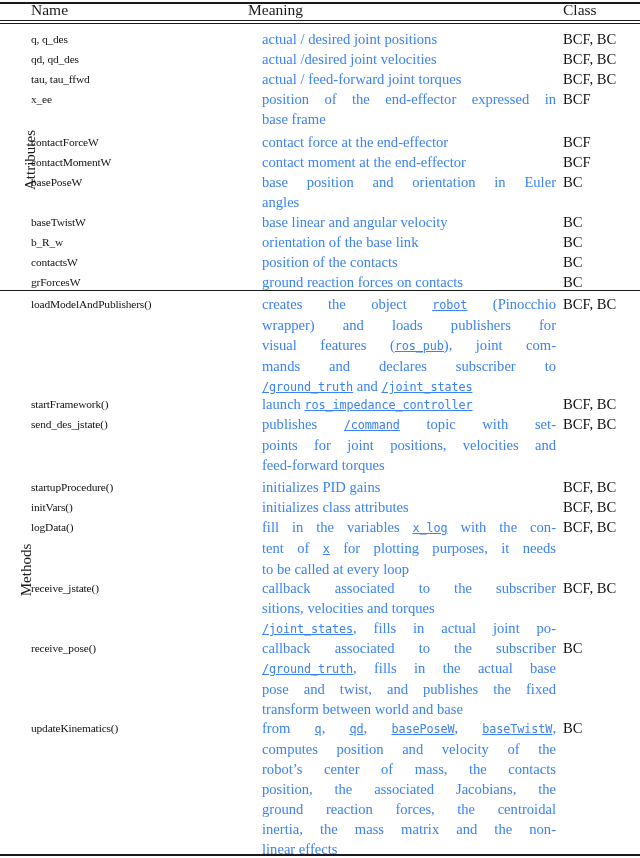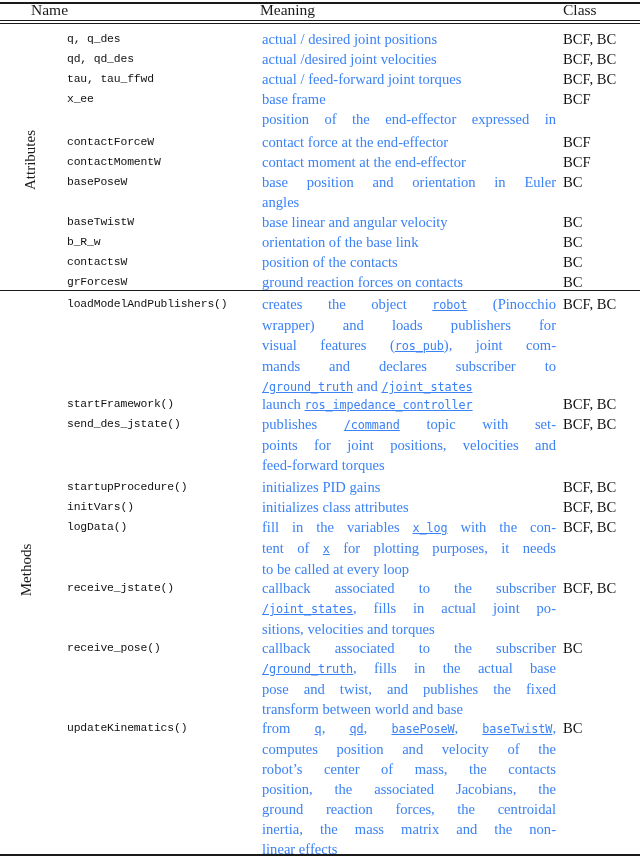--- a/index.html
+++ b/index.html
@@ -58,47 +58,46 @@
     line-height: 20px;
   }
   #group-methods {
     top: 560px;
     height: 20px;
     line-height: 20px;
   }
 
   
   .col-name    { position: absolute; left: 31px;  width: 225px; }
-  .col-meaning { position: absolute; left: 260px; width: 294px; }
+  .col-meaning { position: absolute; left: 248px; width: 294px; }
   .col-class   { position: absolute; left: 563px; width: 95px;  }
 
   .hdr {
     font-size: 15.5px;
     line-height: 18px;
     top: 1px;
     color: #1a1a1a;
   }
 
   .row {
     position: absolute;
     left: 0;
     width: 640px;
   }
 
   .cell-name {
     position: absolute;
     left: 31px;
     width: 228px;
-    font-family: Liberation Mono, monospace;
+    font-family: Liberation Serif, serif;
     font-size: 11.4px;
     line-height: 20px;
     letter-spacing: -0.15px;
     color: #111111;
     white-space: nowrap;
-    margin-left: 36px;
   }
 
   .cell-meaning {
     position: absolute;
     left: 262px;
     width: 294px;
     font-size: 14.6px;
     line-height: 20px;
     text-align: justify;
     text-justify: inter-word;
@@ -161,22 +160,22 @@
 
   <div class="row" style="top:69px;">
     <div class="cell-name">tau, tau_ffwd</div>
     <div class="cell-meaning last-line-left">actual / feed-forward joint torques</div>
     <div class="cell-class">BCF, BC</div>
   </div>
 
   <div class="row" style="top:89px;">
     <div class="cell-name">x_ee</div>
     <div class="cell-meaning" style="width:294px;">
+      <div style="text-align:justify;text-align-last:justify;">position of the end-effector expressed in</div>
       <div>base frame</div>
-      <div style="text-align:justify;text-align-last:justify;">position of the end-effector expressed in</div>
     </div>
     <div class="cell-class">BCF</div>
   </div>
 
   <div class="row" style="top:132px;">
     <div class="cell-name">contactForceW</div>
     <div class="cell-meaning last-line-left">contact force at the end-effector</div>
     <div class="cell-class">BCF</div>
   </div>
 
@@ -266,22 +265,22 @@
       <div style="text-align:justify;text-align-last:justify;"><span>tent of </span><code class="mono">x</code><span> for plotting purposes, it needs</span></div>
       <div>to be called at every loop</div>
     </div>
     <div class="cell-class">BCF, BC</div>
   </div>
 
   <div class="row" style="top:578px;">
     <div class="cell-name">receive_jstate()</div>
     <div class="cell-meaning">
       <div style="text-align:justify;text-align-last:justify;">callback associated to the subscriber</div>
+      <div>sitions, velocities and torques</div>
       <div style="text-align:justify;text-align-last:justify;"><code class="mono">/joint_states</code><span>, fills in actual joint po-</span></div>
-      <div>sitions, velocities and torques</div>
     </div>
     <div class="cell-class">BCF, BC</div>
   </div>
 
   <div class="row" style="top:638px;">
     <div class="cell-name">receive_pose()</div>
     <div class="cell-meaning">
       <div style="text-align:justify;text-align-last:justify;">callback associated to the subscriber</div>
       <div style="text-align:justify;text-align-last:justify;"><code class="mono">/ground_truth</code><span>, fills in the actual base</span></div>
       <div style="text-align:justify;text-align-last:justify;">pose and twist, and publishes the fixed</div>

